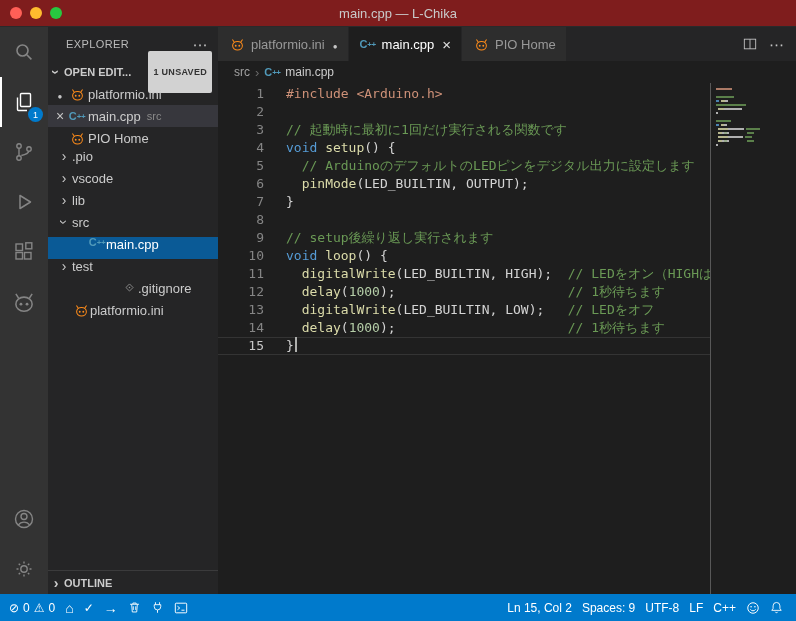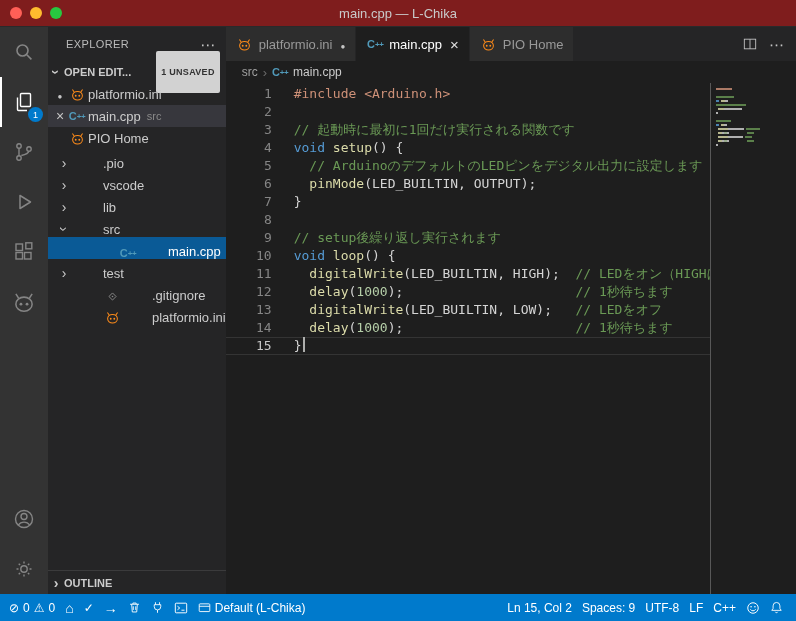--- a/index.html
+++ b/index.html
@@ -40,21 +40,21 @@
 
   .oe-row { height: 22px; display: flex; align-items: center; padding-left: 4px; cursor: pointer; white-space: nowrap; }
   .oe-row.active { background: #37373d; }
   .oe-action { flex: 0 0 16px; text-align: center; color: #c5c5c5; }
   .oe-action.dot::before { content: "●"; font-size: 8px; }
   .oe-action.x::before { content: "×"; font-size: 14px; }
   .icon-slot { width: 18px; display: inline-flex; align-items: center; justify-content: center; flex: 0 0 18px; }
   .oe-label { margin-left: 2px; color: #cccccc; }
   .oe-detail { margin-left: 6px; color: #8a8a8a; font-size: 11px; }
 
-  .tree-row { height: 22px; display: flex; align-items: flex-end; cursor: pointer; white-space: nowrap; gap: 31px; }
+  .tree-row { height: 22px; display: flex; align-items: flex-start; cursor: pointer; white-space: nowrap; }
   .tree-row.selected { background: #0a5a96; }
   .tree-row.selected .tree-label { color: #ffffff; }
   .twistie { flex: 0 0 16px; }
   .tree-label { color: #cccccc; }
 
   .tree-fill { flex: 1; }
   .outline-header { flex: 0 0 24px; display: flex; align-items: center; border-top: 1px solid rgba(128,128,128,.25); font-size: 11px; font-weight: bold; color: #cccccc; cursor: pointer; }
 
   .cppglyph { color: #519aba; font-weight: bold; font-size: 11px; line-height: 1; }
   .cppglyph i { font-style: normal; font-size: 8px; letter-spacing: -0.5px; vertical-align: 1px; }
@@ -244,21 +244,21 @@
             <span class="twistie"></span>
             <span class="icon-slot">
               <span class="cppglyph">C<i>++</i></span>
             </span>
             <span class="tree-label">main.cpp</span>
           </div>
           <div class="tree-row" style="padding-left: 8px;">
             <span class="chev"></span>
             <span class="tree-label">test</span>
           </div>
-          <div class="tree-row" style="padding-left: 8px;">
+          <div class="tree-row" style="padding-left: 8px; margin-left: 48px;">
             <span class="twistie"></span>
             <span class="icon-slot">
               <svg width="13" height="13" viewBox="0 0 16 16">
                 <rect x="4.9" y="4.9" width="6.2" height="6.2" transform="rotate(45 8 8)" fill="none" stroke="#8a8a8a" stroke-width="1.1"></rect>
                 <circle cx="8" cy="8" r="1" fill="#8a8a8a"></circle>
               </svg>
             </span>
             <span class="tree-label">.gitignore</span>
           </div>
           <div class="tree-row" style="padding-left: 8px;">
@@ -460,29 +460,20 @@
           </span>
         </span>
       <span class="sb-item">
           <span>
             <svg width="14" height="14" viewBox="0 0 16 16" fill="none" stroke="#fff" stroke-width="1.1">
               <rect x="1.5" y="2.5" width="13" height="11" rx="1"></rect>
               <path d="m4 6 2.5 2L4 10M8.5 10.5H12"></path>
             </svg>
           </span>
         </span>
-      <span class="sb-item">
-        <span>
-            <svg width="13" height="13" viewBox="0 0 16 16" fill="none" stroke="#fff" stroke-width="1.1">
-              <rect x="1.5" y="3.5" width="13" height="9.5" rx="1"></rect>
-              <path d="M1.5 6.5h13"></path>
-            </svg>
-          </span>
-        <span>Default (L-Chika)</span>
-      </span>
     </div>
     <div class="sb-right">
       <span class="sb-item">Ln 15, Col 2</span>
       <span class="sb-item">Spaces: 9</span>
       <span class="sb-item">UTF-8</span>
       <span class="sb-item">LF</span>
       <span class="sb-item">C++</span>
       <span class="sb-item">
           <svg width="14" height="14" viewBox="0 0 16 16" fill="none" stroke="#fff" stroke-width="1.1">
             <circle cx="8" cy="8" r="6"></circle>

